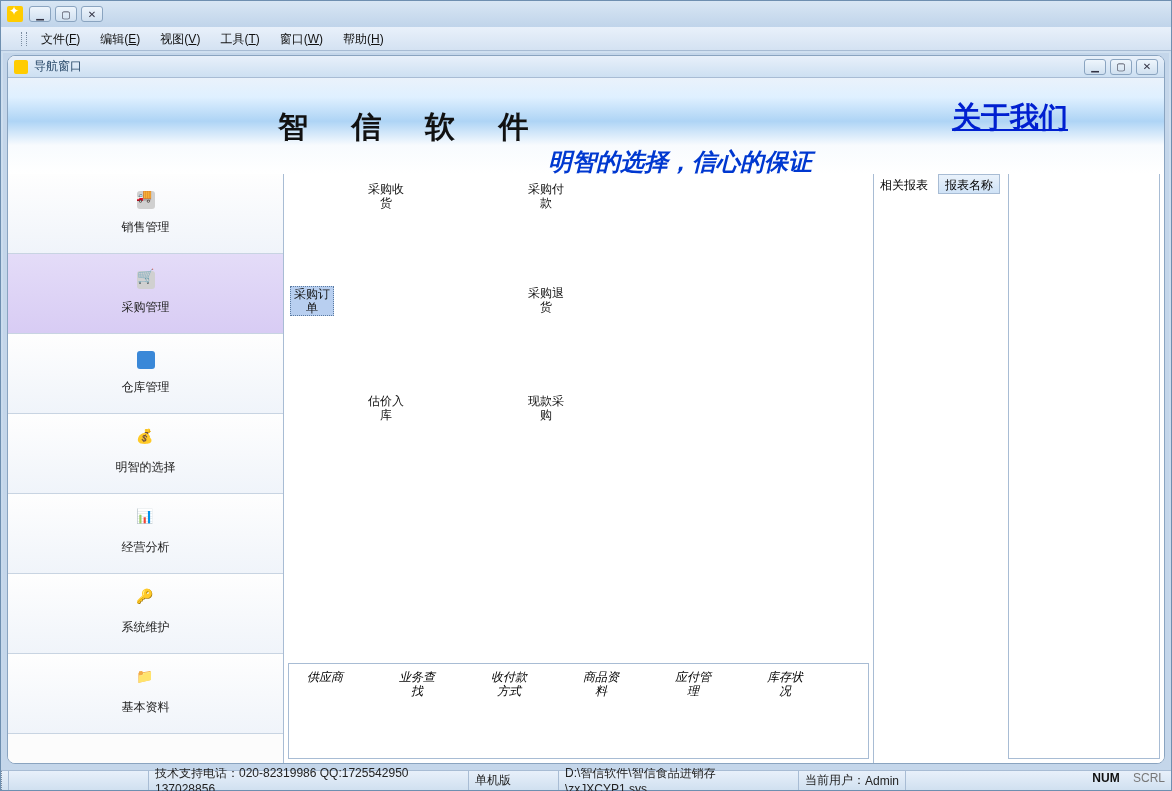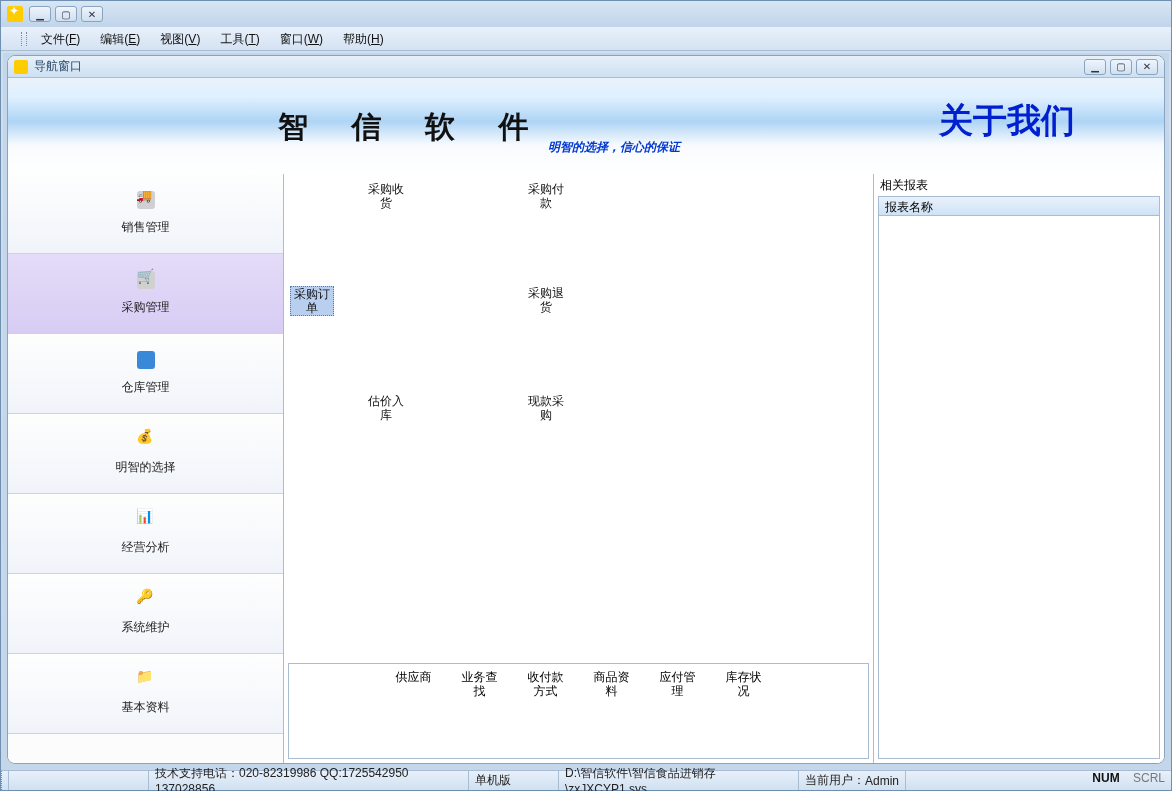--- a/index.html
+++ b/index.html
@@ -26,22 +26,22 @@
 
 
 .inner-window { position: absolute; left: 4px; top: 2px; right: 4px; bottom: 4px; border: 1px solid #8aa4c0; background: #fff; display: flex; flex-direction: column; border-radius: 8px; overflow: hidden; }
 .inner-titlebar { height: 22px; background: linear-gradient(to bottom, #e8f0fa 0%, #cde0f2 100%); display: flex; align-items: center; padding: 0 6px; color: #2a4a6a; border-bottom: 1px solid #a8bcd4; }
 .inner-titlebar .icon { width: 14px; height: 14px; margin-right: 6px; background: #ffcc00; border-radius: 2px; position: relative; }
 .inner-titlebar .title { flex: 1; font-size: 12px; }
 
 
 .banner { height: 96px; background: linear-gradient(to bottom, #eaf2fb 0%, #dff0ff 20%, #aed4f5 45%, #f8fbfe 70%, #ffffff 100%); position: relative; display: flex; align-items: center; }
 .banner .brand { position: absolute; left: 270px; top: 29px; font-size: 30px; font-weight: bold; letter-spacing: 18px; font-family: SimSun, serif; color: #111; }
-.banner .about { position: absolute; right: 89px; top: 20px; font-size: 34px; font-weight: bold; color: #0020d0; font-family: SimSun, serif; cursor: pointer; }
-.banner .slogan { position: absolute; left: 540px; top: 61px; font-size: 12px; font-style: italic; font-weight: bold; color: #0038d0; font-family: SimSun, serif; }
+.banner .about { position: absolute; right: 96px; top: 20px; font-size: 29px; font-weight: bold; color: #0020d0; text-decoration: underline; font-family: SimSun, serif; cursor: pointer; }
+.banner .slogan { position: absolute; left: 540px; top: 68px; font-size: 24px; font-style: italic; font-weight: bold; color: #0038d0; font-family: SimSun, serif; }
 
 
 .content-row { flex: 1; display: flex; }
 
 
 .left-nav { width: 276px; background: #fcfcfc; border-right: 1px solid #a8bcd4; display: flex; flex-direction: column; }
 .nav-item { height: 80px; border-bottom: 1px solid #c8d4e2; display: flex; flex-direction: column; align-items: center; justify-content: center; cursor: pointer; background: linear-gradient(to bottom, #fefefe 0%, #f0f4fa 100%); position: relative; }
 .nav-item.selected { background: linear-gradient(to bottom, #e4dcf8 0%, #d8ccf4 100%); }
 .nav-icon { width: 18px; height: 18px; margin-bottom: 10px; }
 .nav-label { font-size: 12px; color: #222; }
@@ -61,25 +61,25 @@
 .ico-sys { position:relative;}
 .ico-sys::after{content:'🔑'; position:absolute; top:-3px; left:0; font-size:14px;}
 
 
 .center-panel { flex: 1; display: flex; flex-direction: column; border-right: 1px solid #a8bcd4; background: #fff; }
 .diagram { flex: 1; position: relative; background: #fff; }
 .dnode { position: absolute; width: 44px; text-align: center; font-size: 12px; line-height: 14px; color: #111; cursor: pointer; }
 .dnode.selected { background: #b8cff0; border: 1px dotted #5a7aa0; }
 
 .bottom-row-wrap { height: 96px; border: 1px solid #a8bcd4; margin: 0 4px 4px 4px; position: relative; }
-.bottom-row { display: flex; justify-content: center; gap: 18px; padding: 6px 12px; }
+.bottom-row { display: flex; justify-content: flex-start; gap: 44px; padding: 6px 12px; font-style: italic; }
 .brow-item { width: 48px; text-align: center; font-size: 12px; line-height: 14px; cursor: pointer; }
 
 
-.right-panel { width: 290px; background: #fff; display: flex; flex-direction: column; }
+.right-panel { width: 290px; background: #fff; display: flex; flex-direction: row; }
 .right-header { height: 22px; padding: 3px 6px; font-size: 12px; background: #fff; }
 .right-colhdr { height: 20px; margin: 0 4px; background: linear-gradient(to bottom, #eaf2fb 0%, #cfe2f6 100%); border: 1px solid #a8bcd4; padding: 2px 6px; font-size: 12px; }
 .right-list { flex: 1; margin: 0 4px 4px 4px; border: 1px solid #a8bcd4; border-top: none; background: #fff; }
 
 
 .statusbar { height: 20px; background: linear-gradient(to bottom, #e8f0fa 0%, #d0e0f0 100%); border-top: 1px solid #a8bcd4; display: flex; font-size: 12px; color: #222; }
 .status-cell { border-right: 1px solid #a8bcd4; padding: 0 6px; height: 100%; display: flex; align-items: center; }
 .status-cell.dots { width: 8px; padding:0; border-left: 1px dotted #7a8ca0; }
 .status-spacer { flex: 1; }
 .status-right { padding: 0 6px; color: #777; }

